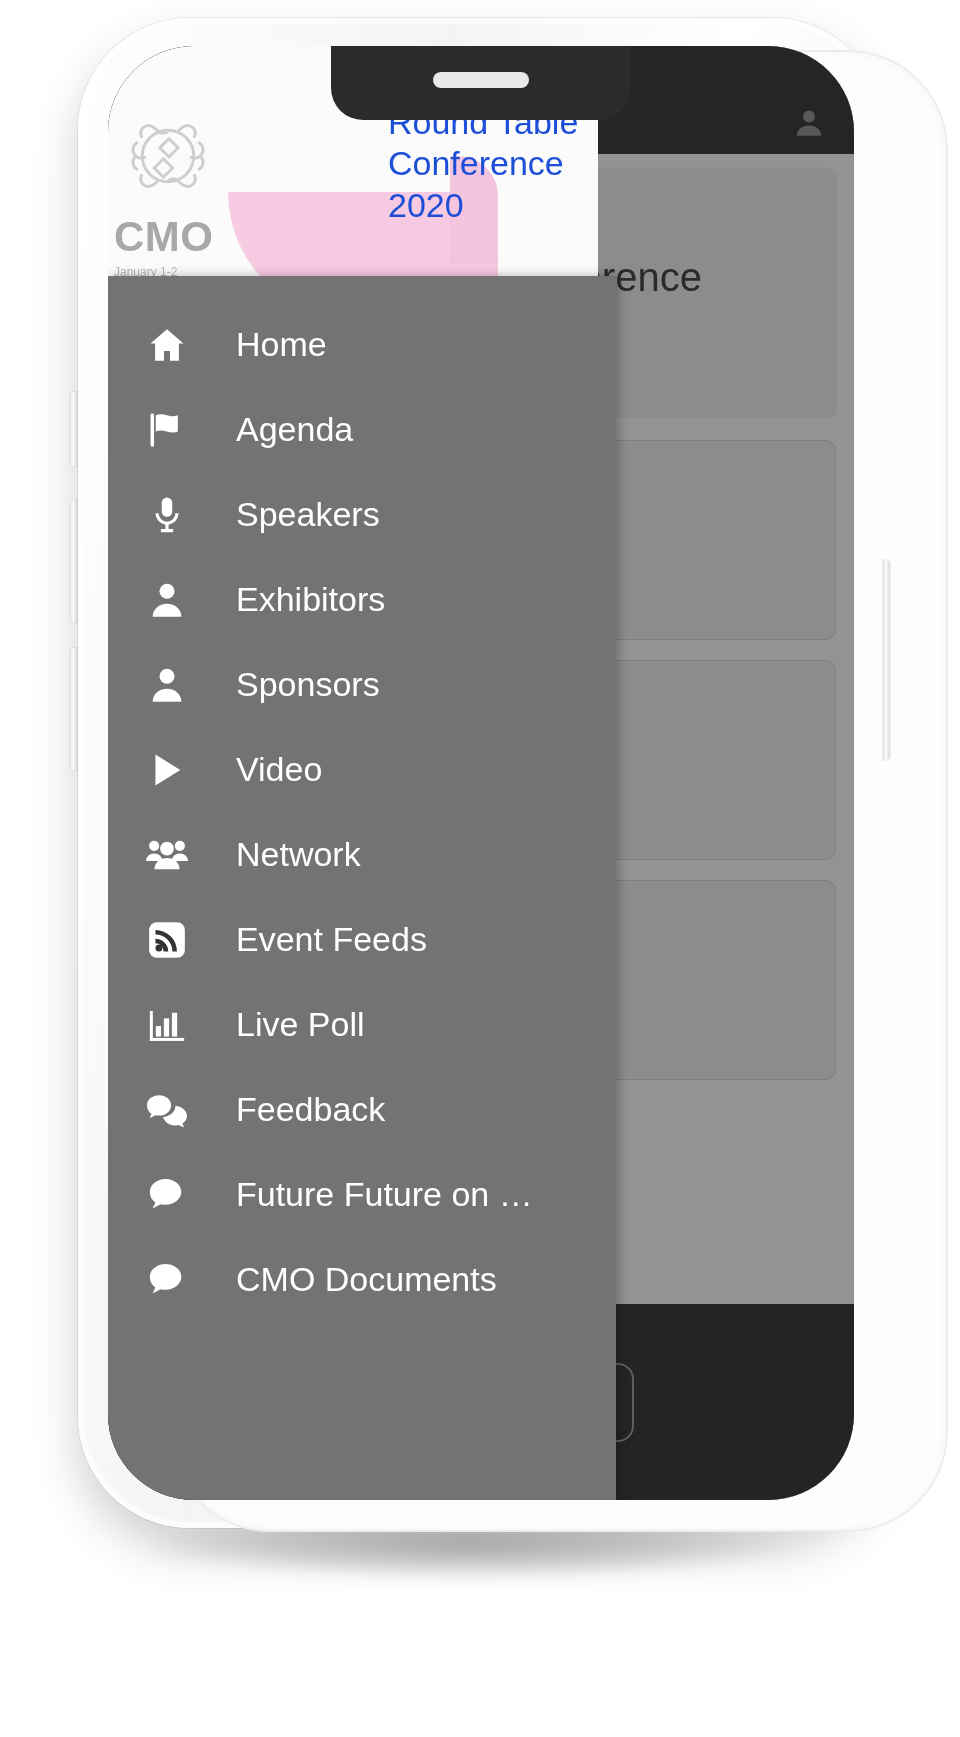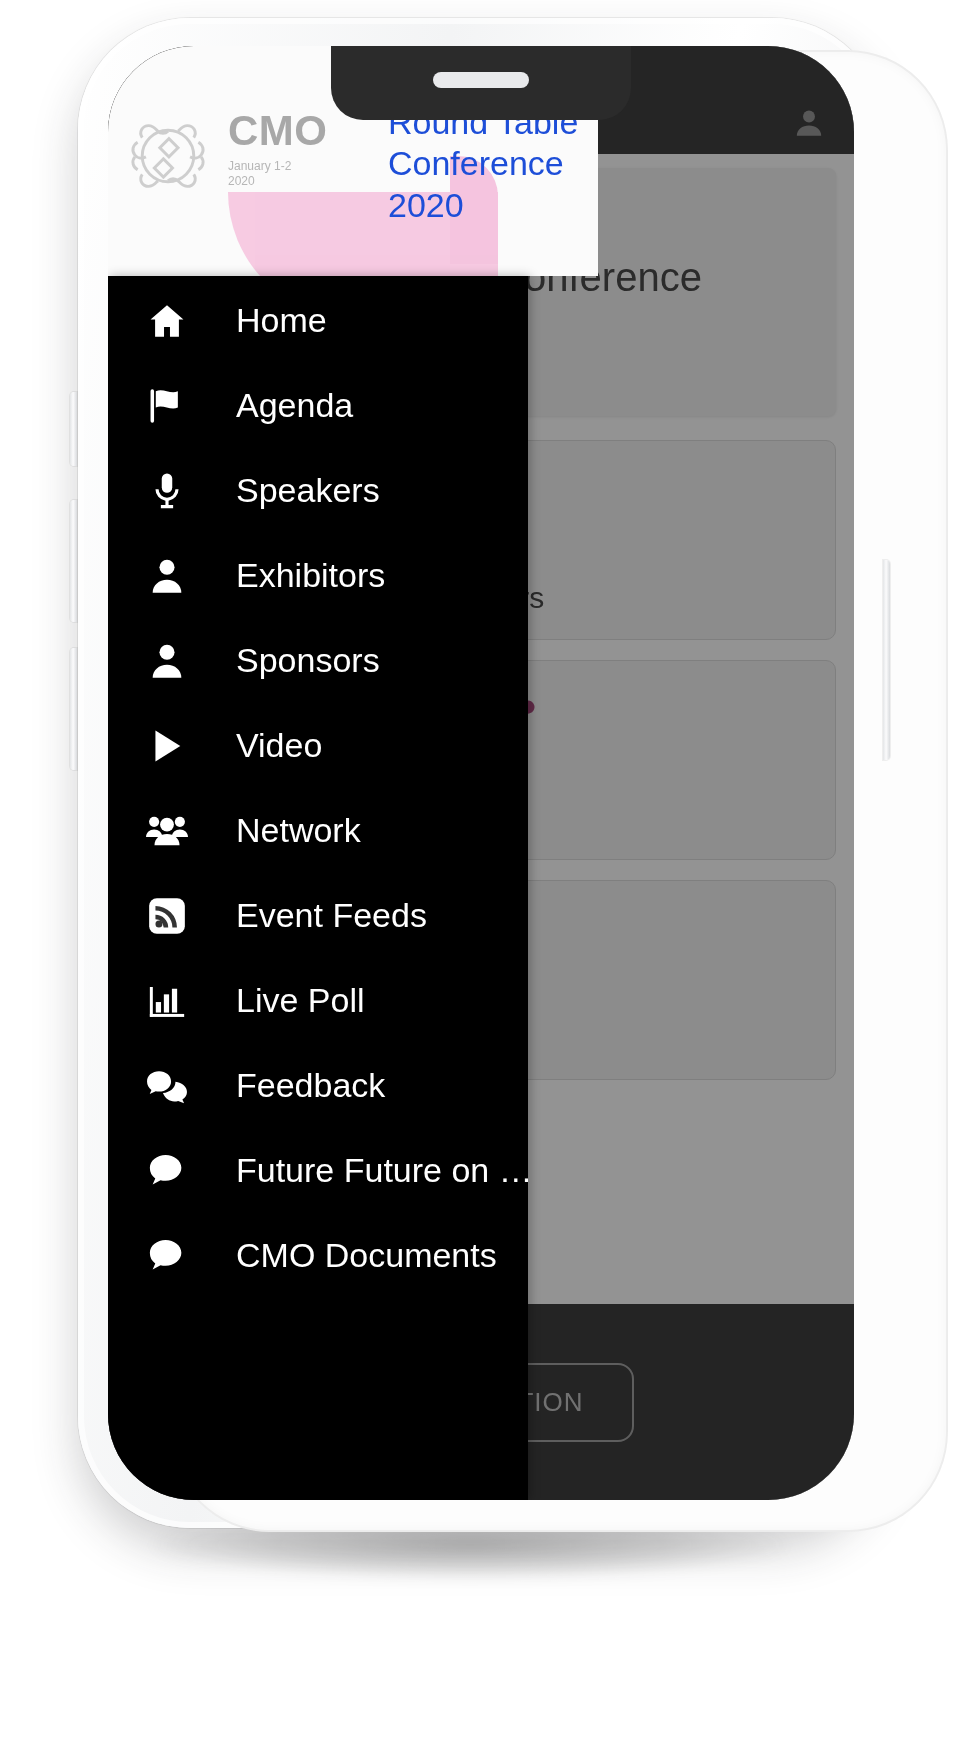--- a/index.html
+++ b/index.html
@@ -204,25 +204,26 @@
     left: 0;
     top: 0;
     width: 490px;
     height: 230px;
     background: #fbfbfb;
     z-index: 30;
     overflow: hidden;
   }
   .brand-row {
     position: absolute;
-    left: 14px;
+    left: 6px;
     top: 64px;
     display: flex;
-    align-items: flex-start;
+    align-items: flex-end;
     gap: 14px;
+    flex-direction: column;
   }
   .brand-mark { width: 92px; height: 92px; opacity: .78; }
   .brand-text { display: flex; flex-direction: column; }
   .brand-cmo {
     font-size: 42px;
     font-weight: bold;
     color: #a8a8a8;
     line-height: 1;
     letter-spacing: 0.5px;
   }
@@ -259,24 +260,24 @@
     color: #1d4ed8;
     white-space: pre-line;
   }
 
   
   .drawer {
     position: absolute;
     left: 0;
     top: 230px;
     bottom: 0;
-    width: 420px;
-    background: #000000;
+    width: 508px;
+    background: #737373;
     z-index: 40;
-    padding-top: 2px;
+    padding-top: 26px;
     box-sizing: border-box;
     overflow: hidden;
     box-shadow: 2px 0 10px rgba(0,0,0,0.28);
   }
   .menu-item {
     display: flex;
     align-items: center;
     height: 85px;
     padding-left: 30px;
     box-sizing: border-box;

